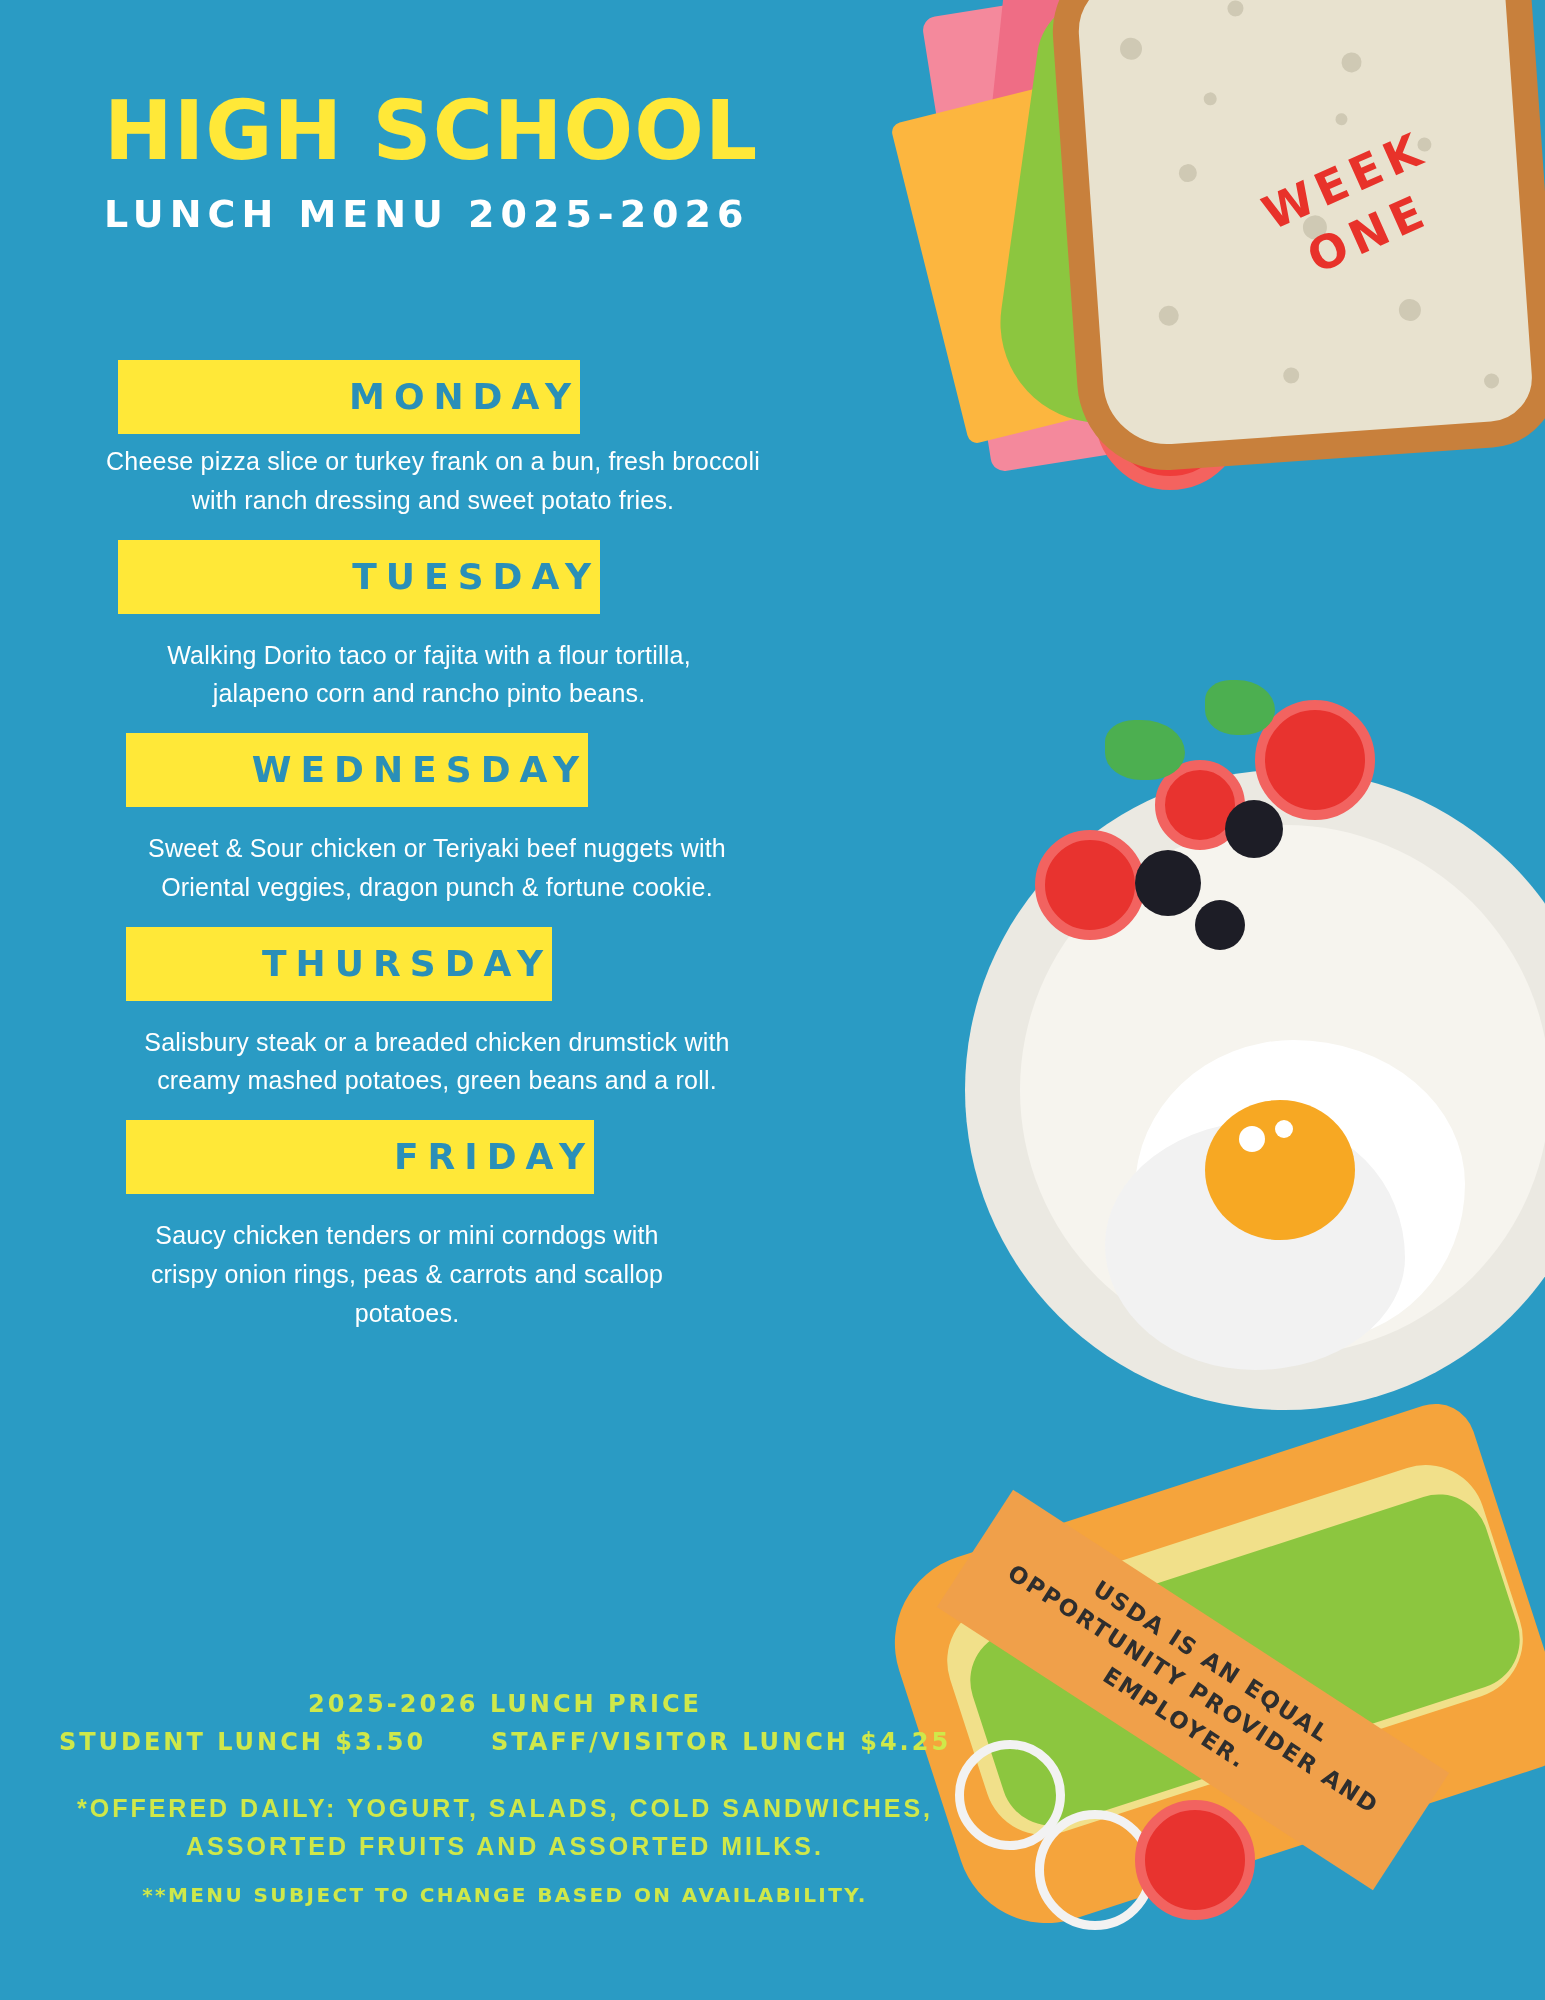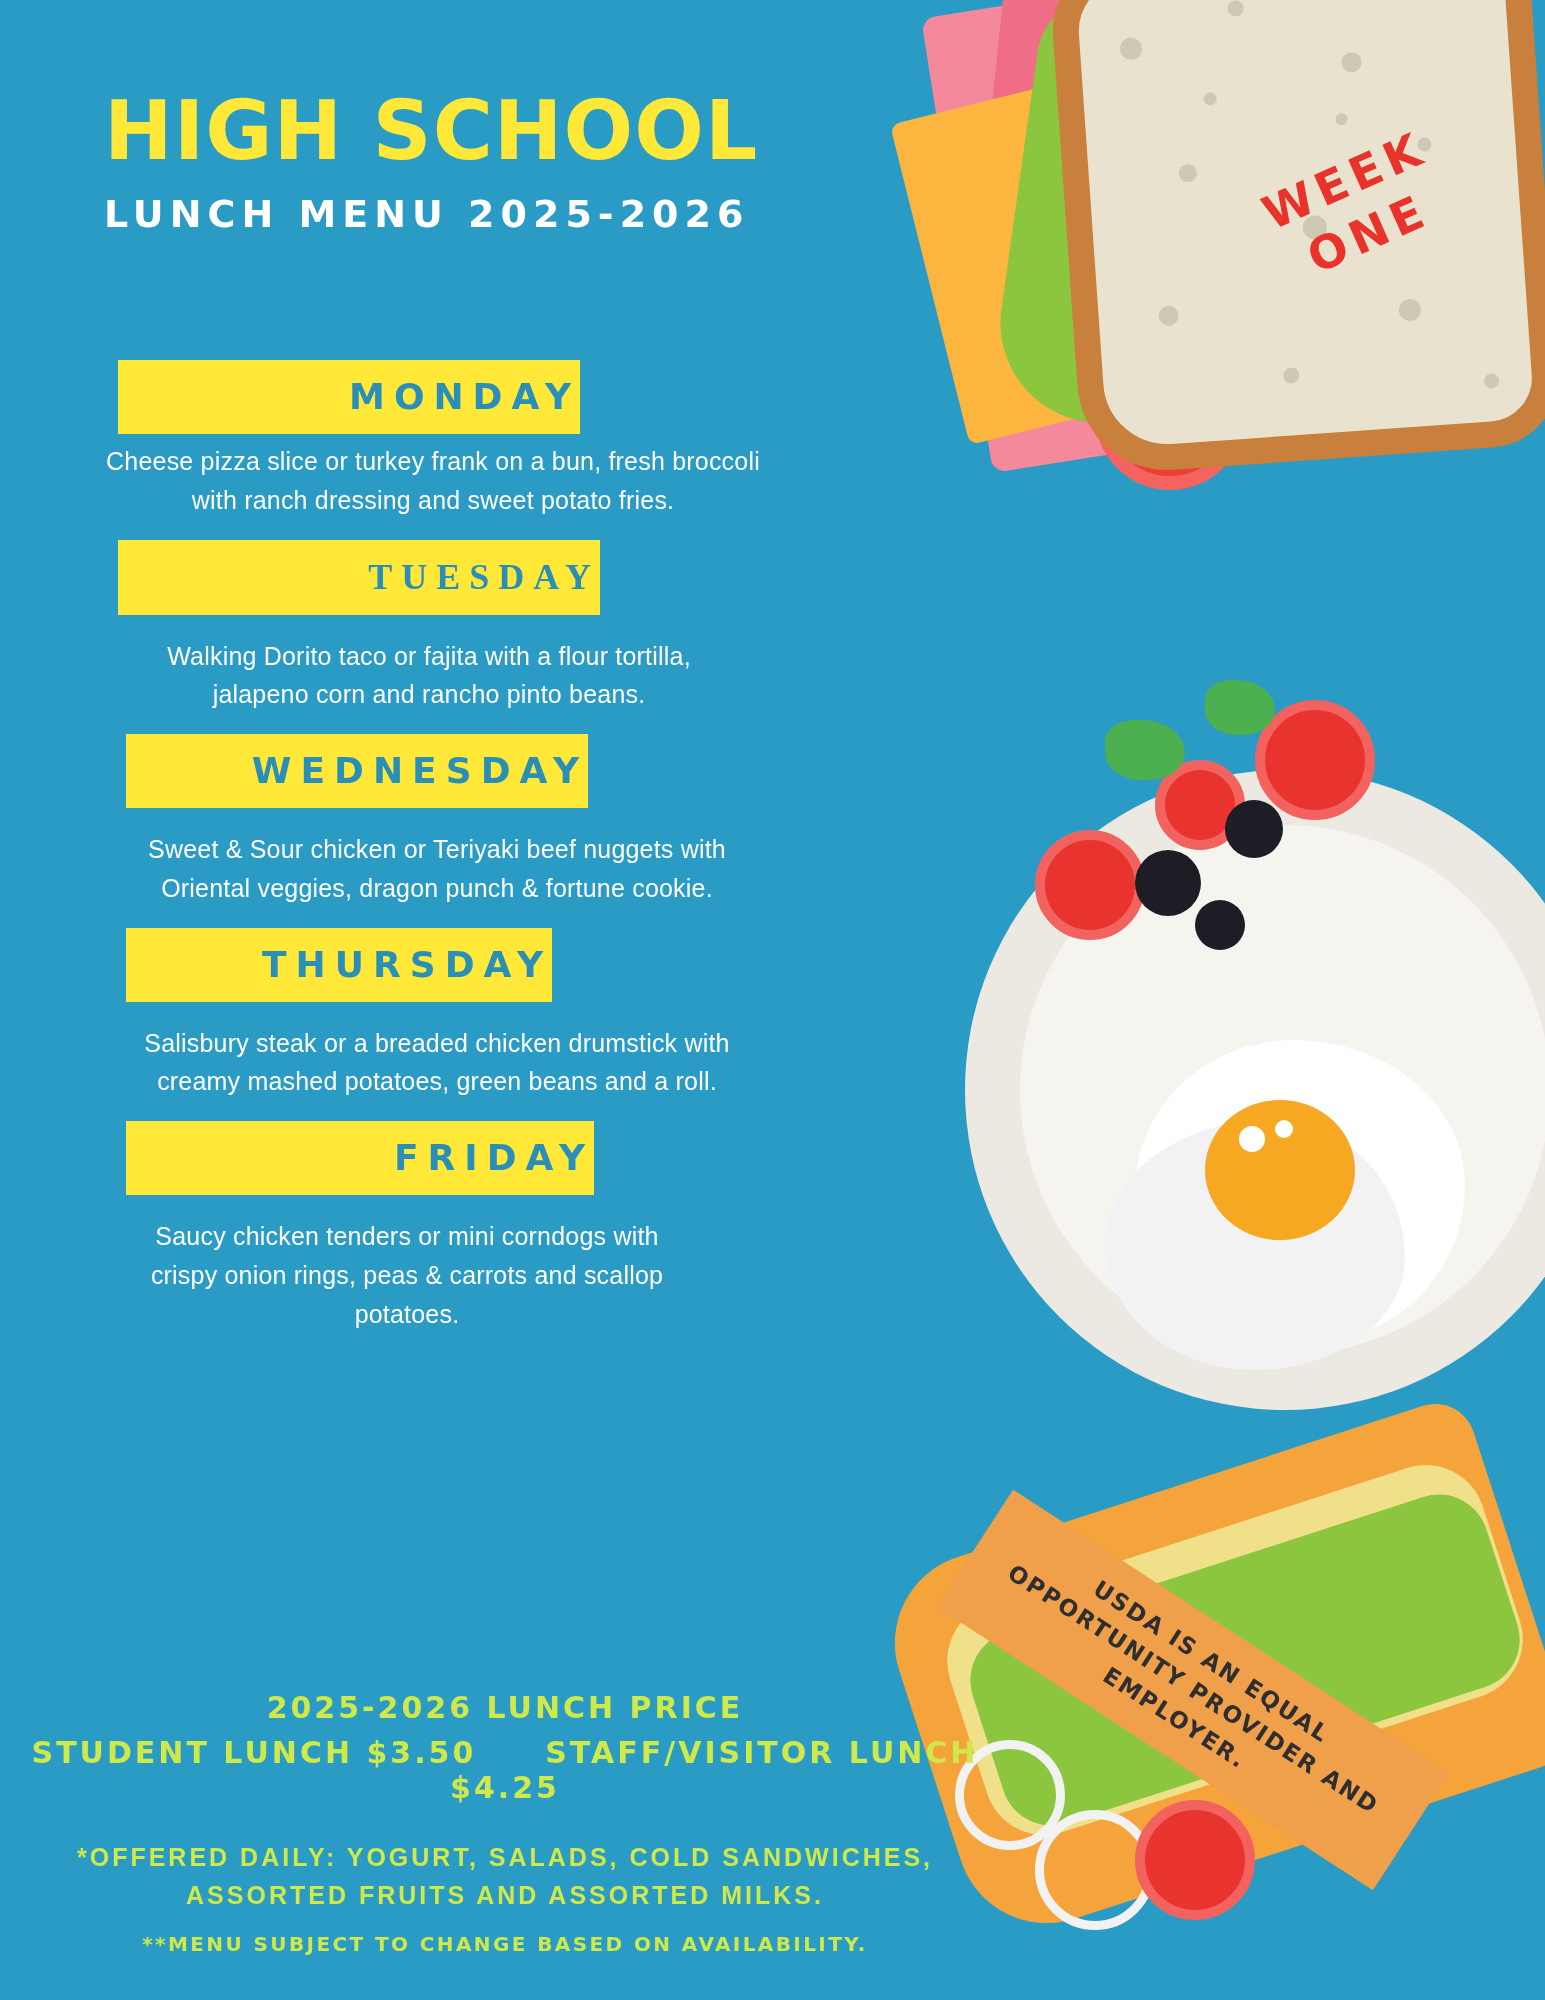--- a/index.html
+++ b/index.html
@@ -44,21 +44,21 @@
     background: #ffe838;
     color: #2a8fb8;
     font-weight: bold;
     letter-spacing: 9px;
     font-size: 36px;
     text-align: right;
     padding: 16px 0 17px 0;
     font-family: "DejaVu Sans", sans-serif;
   }
   .b-mon  { margin-left: 118px; width: 462px; }
-  .b-tue  { margin-left: 118px; width: 482px; font-family: Liberation Serif, serif; }
+  .b-tue  { margin-left: 118px; width: 482px; }
   .b-wed  { margin-left: 126px; width: 462px; }
   .b-thu  { margin-left: 126px; width: 426px; }
   .b-fri  { margin-left: 126px; width: 468px; }
 
   .day-desc {
     color: #ffffff;
     font-size: 25px;
     line-height: 1.55;
     text-align: center;
     padding: 22px 120px 12px 90px;
@@ -69,21 +69,21 @@
   .desc-wed { padding: 22px 140px 10px 134px; }
   .desc-thu { padding: 22px 140px 10px 134px; }
   .desc-fri { padding: 22px 200px 0 134px; }
 
   
   .footer { position: absolute; left: 0; top: 1690px; width: 1010px; text-align: center; }
   .price-line {
     color: #cfe84a;
     font-weight: bold;
     letter-spacing: 3px;
-    font-size: 30px;
+    font-size: 24px;
     font-family: "DejaVu Sans", sans-serif;
   }
   .price-line.two { margin-top: 10px; letter-spacing: 3px; }
   .price-gap { display: inline-block; width: 42px; }
   .offered {
     margin-top: 34px;
     color: #cfe84a;
     font-weight: bold;
     letter-spacing: 3px;
     font-size: 25px;

